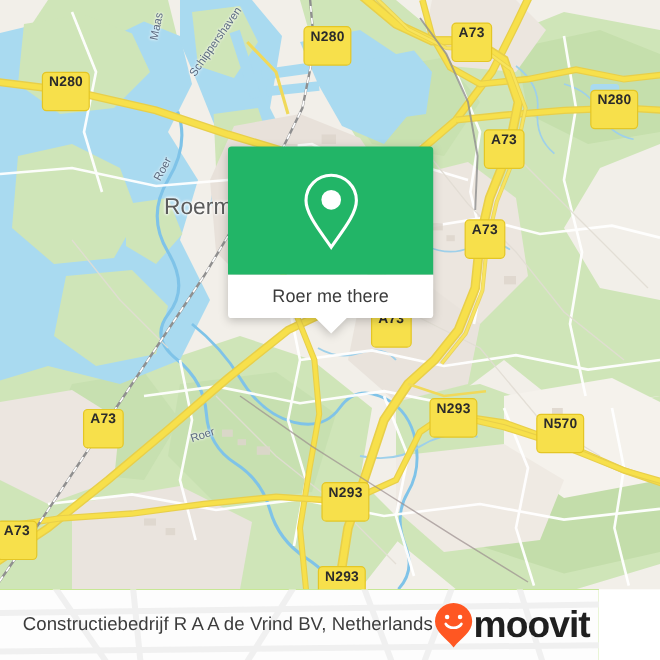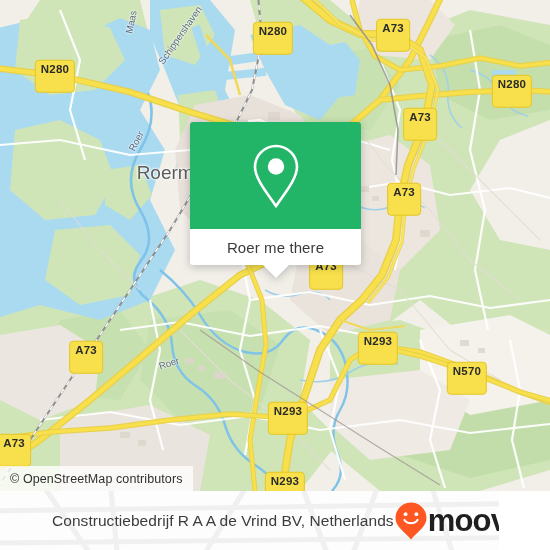--- a/index.html
+++ b/index.html
@@ -119,21 +119,20 @@
     border-top: 14px solid #ffffff;
   }
 
   
   #footer {
     position: absolute;
     left: 0; top: 491px;
     width: 499px; height: 59px;
     background: #84cc16;
     overflow: hidden;
-    padding-left: 33px;
   }
   #footer-bg { position: absolute; left:0; top:0; }
   #footer-inner {
     position: relative;
     width: 100%; height: 100%;
     display: flex;
     align-items: center;
     justify-content: space-between;
     padding: 0 18px 0 19px;
   }
@@ -315,39 +314,38 @@
 
     <div class="shield" style="left:55px;  top:76px;">N280</div>
     <div class="shield" style="left:273px; top:38px;">N280</div>
     <div class="shield" style="left:393px; top:35px;">A73</div>
     <div class="shield" style="left:512px; top:91px;">N280</div>
     <div class="shield" style="left:420px; top:124px;">A73</div>
     <div class="shield" style="left:404px; top:199px;">A73</div>
     <div class="shield" style="left:326px; top:273px;">A73</div>
     <div class="shield" style="left:86px; top:357px;">A73</div>
     <div class="shield" style="left:378px; top:348px;">N293</div>
-    <div class="shield" style="left:467px; top:378px;">N570</div>
+    <div class="shield" style="left:467px; top:361px;">N570</div>
     <div class="shield" style="left:288px; top:418px;">N293</div>
     <div class="shield" style="left:14px;  top:450px;">A73</div>
     <div class="shield" style="left:285px; top:488px;">N293</div>
 
     <div id="popup">
       <div id="popup-head">
         <svg width="56" height="68" viewBox="0 0 56 68">
           <path d="M28 4 C16.4 4 7 13.4 7 25 C7 37 20 52 28 64 C36 52 49 37 49 25 C49 13.4 39.6 4 28 4 Z" fill="none" stroke="#ffffff" stroke-width="2.6"></path>
           <circle cx="28" cy="24.5" r="8.2" fill="#ffffff"></circle>
         </svg>
       </div>
       <div id="popup-foot">
         <span id="popup-foot-label">Roer me there</span>
         <div id="popup-tail"></div>
       </div>
     </div>
 
-    <div id="attribution">© OpenStreetMap contributors</div>
   </div>
 
   <div id="footer">
     <svg id="footer-bg" width="550" height="59" viewBox="0 0 550 59">
       <rect x="0" y="0" width="550" height="59" fill="#fdfdfd"></rect>
       <g stroke="#f0f0f0" stroke-width="5" fill="none">
         <path d="M40,-10 L95,70"></path>
         <path d="M110,-10 L118,70"></path>
         <path d="M250,-10 L200,70"></path>
         <path d="M300,-10 L330,70"></path>

